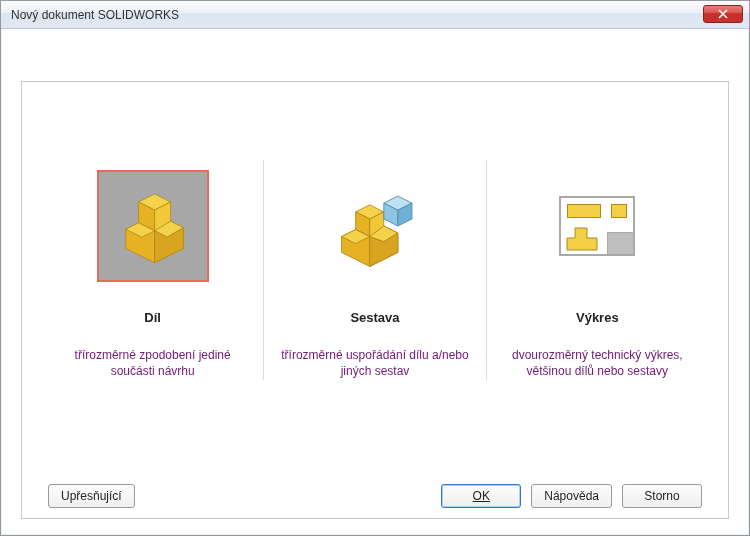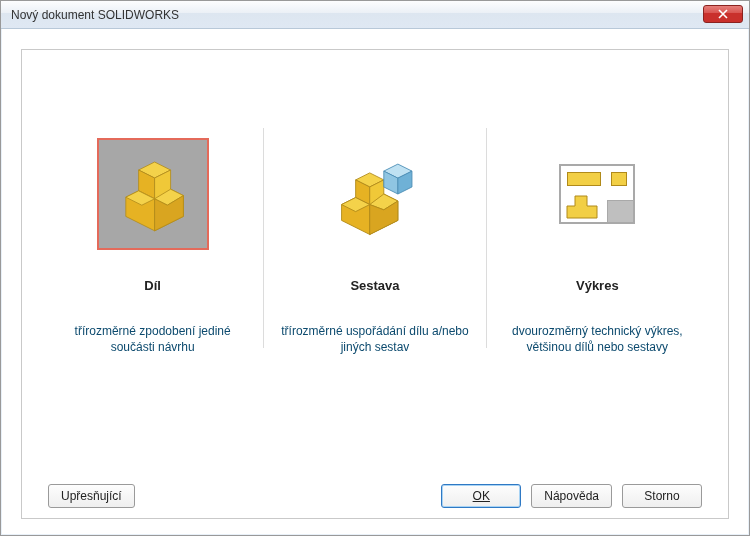--- a/index.html
+++ b/index.html
@@ -8,20 +8,21 @@
       font-family: 'Segoe UI', Tahoma, sans-serif;
       font-size: 12px;
       background: #fff;
       overflow: hidden;
     }
     .window {
       width: 100%; height: 100%;
       border: 1px solid #999;
       display: flex; flex-direction: column;
       box-shadow: inset 0 0 0 1px #e8f0f8;
+      gap: 32px;
     }
     .titlebar {
       height: 28px;
       background: linear-gradient(to bottom, #fdfdfe 0%, #ebf0f6 45%, #dde6f0 46%, #dfe8f3 100%);
       border-bottom: 1px solid #b8c8d8;
       display: flex; align-items: center;
       padding-left: 10px;
       position: relative;
     }
     .titlebar-text { color: #333; font-size: 12px; }
@@ -66,24 +67,24 @@
       width: 112px; height: 112px;
       display: flex; align-items: center; justify-content: center;
       margin-bottom: 28px;
     }
     .icon-box.selected {
       border: 2px solid #e46a5a;
       background: #a7a7a7;
     }
     .opt-title {
       font-weight: 600; font-size: 13px; color: #222;
-      margin-bottom: 30px;
+      margin-bottom: 22px;
     }
     .opt-desc {
-      font-size: 12px; color: #0c4a6e;
+      font-size: 12px; color: #701a75;
       text-align: center; line-height: 1.35;
       max-width: 200px;
     }
     .btnrow {
       display: flex; align-items: center;
       padding: 20px 6px 10px 6px;
     }
     .spacer { flex: 1; }
     .btn {
       min-width: 80px; height: 24px;

